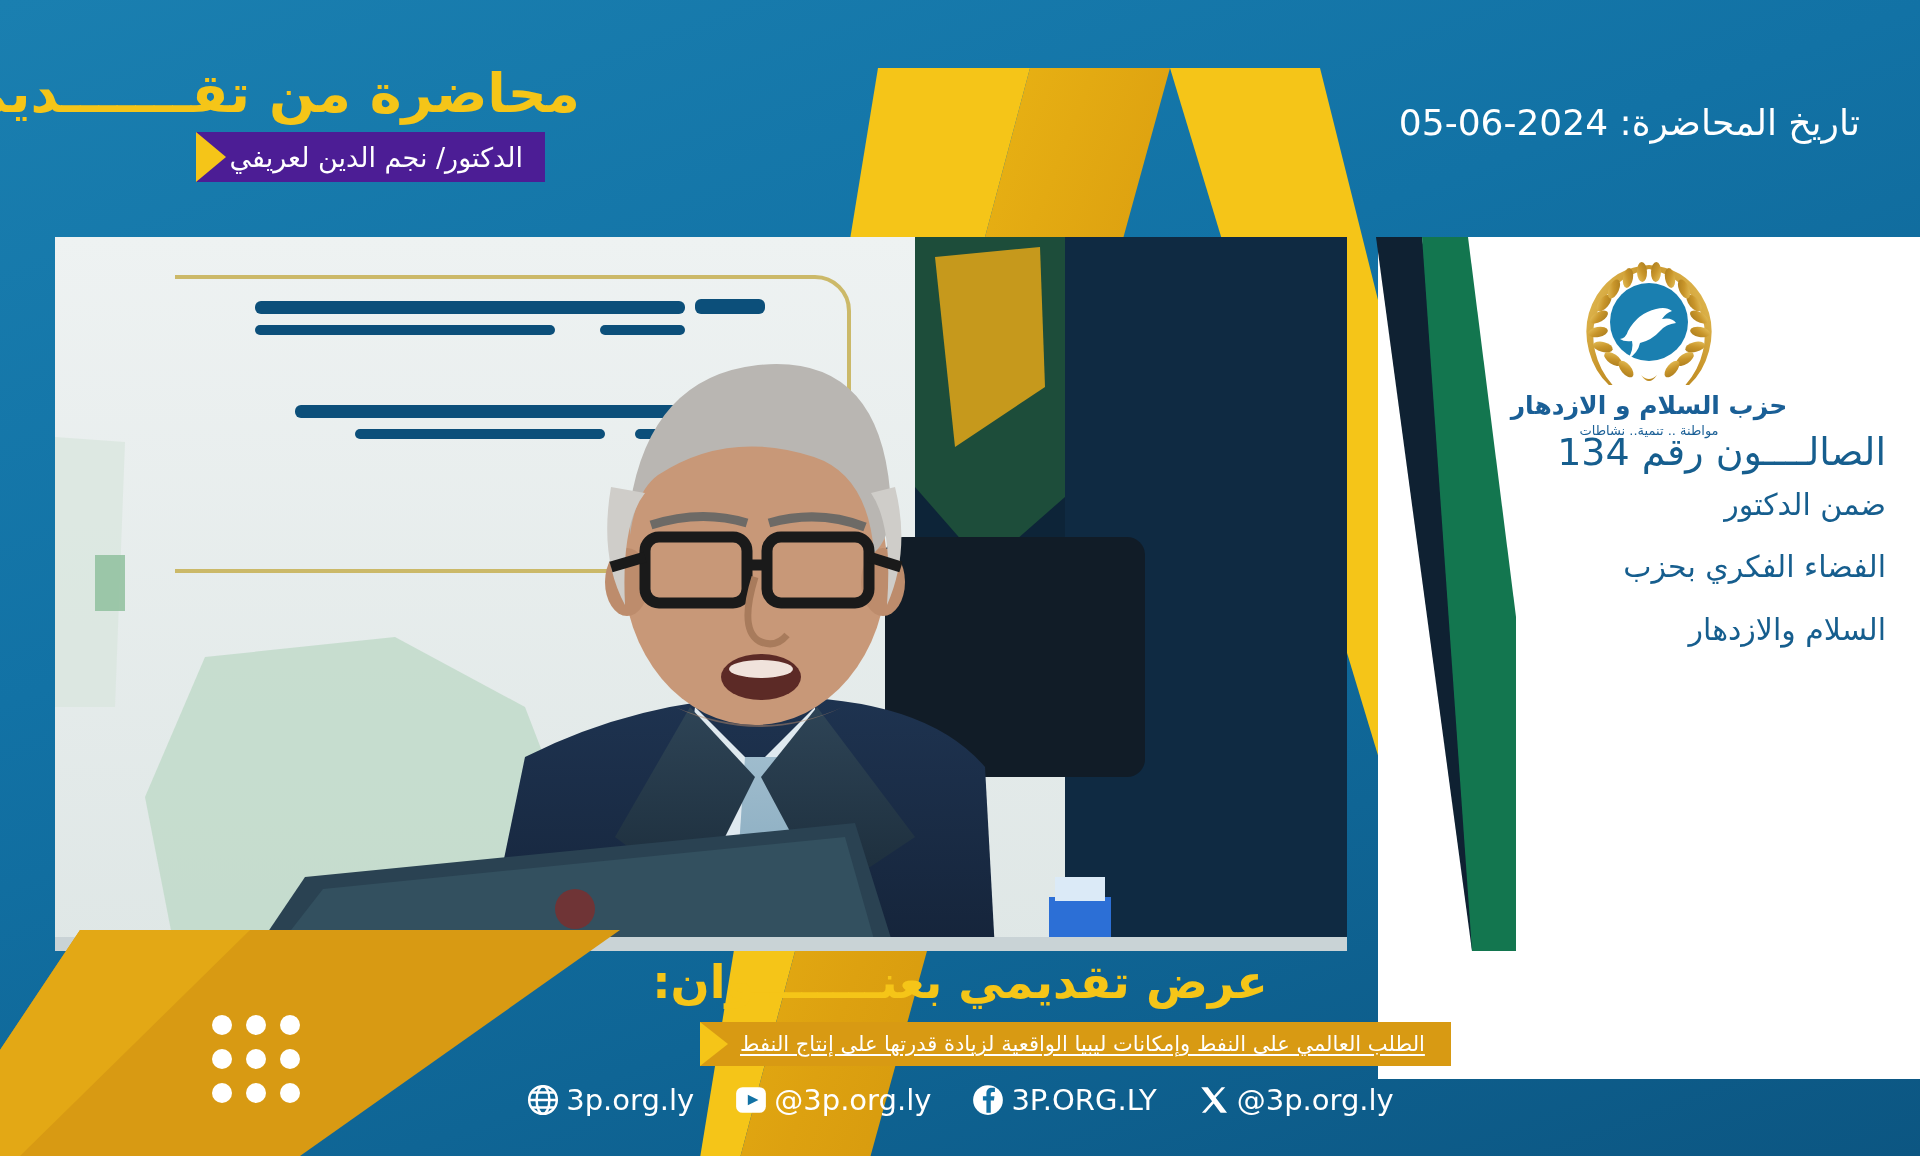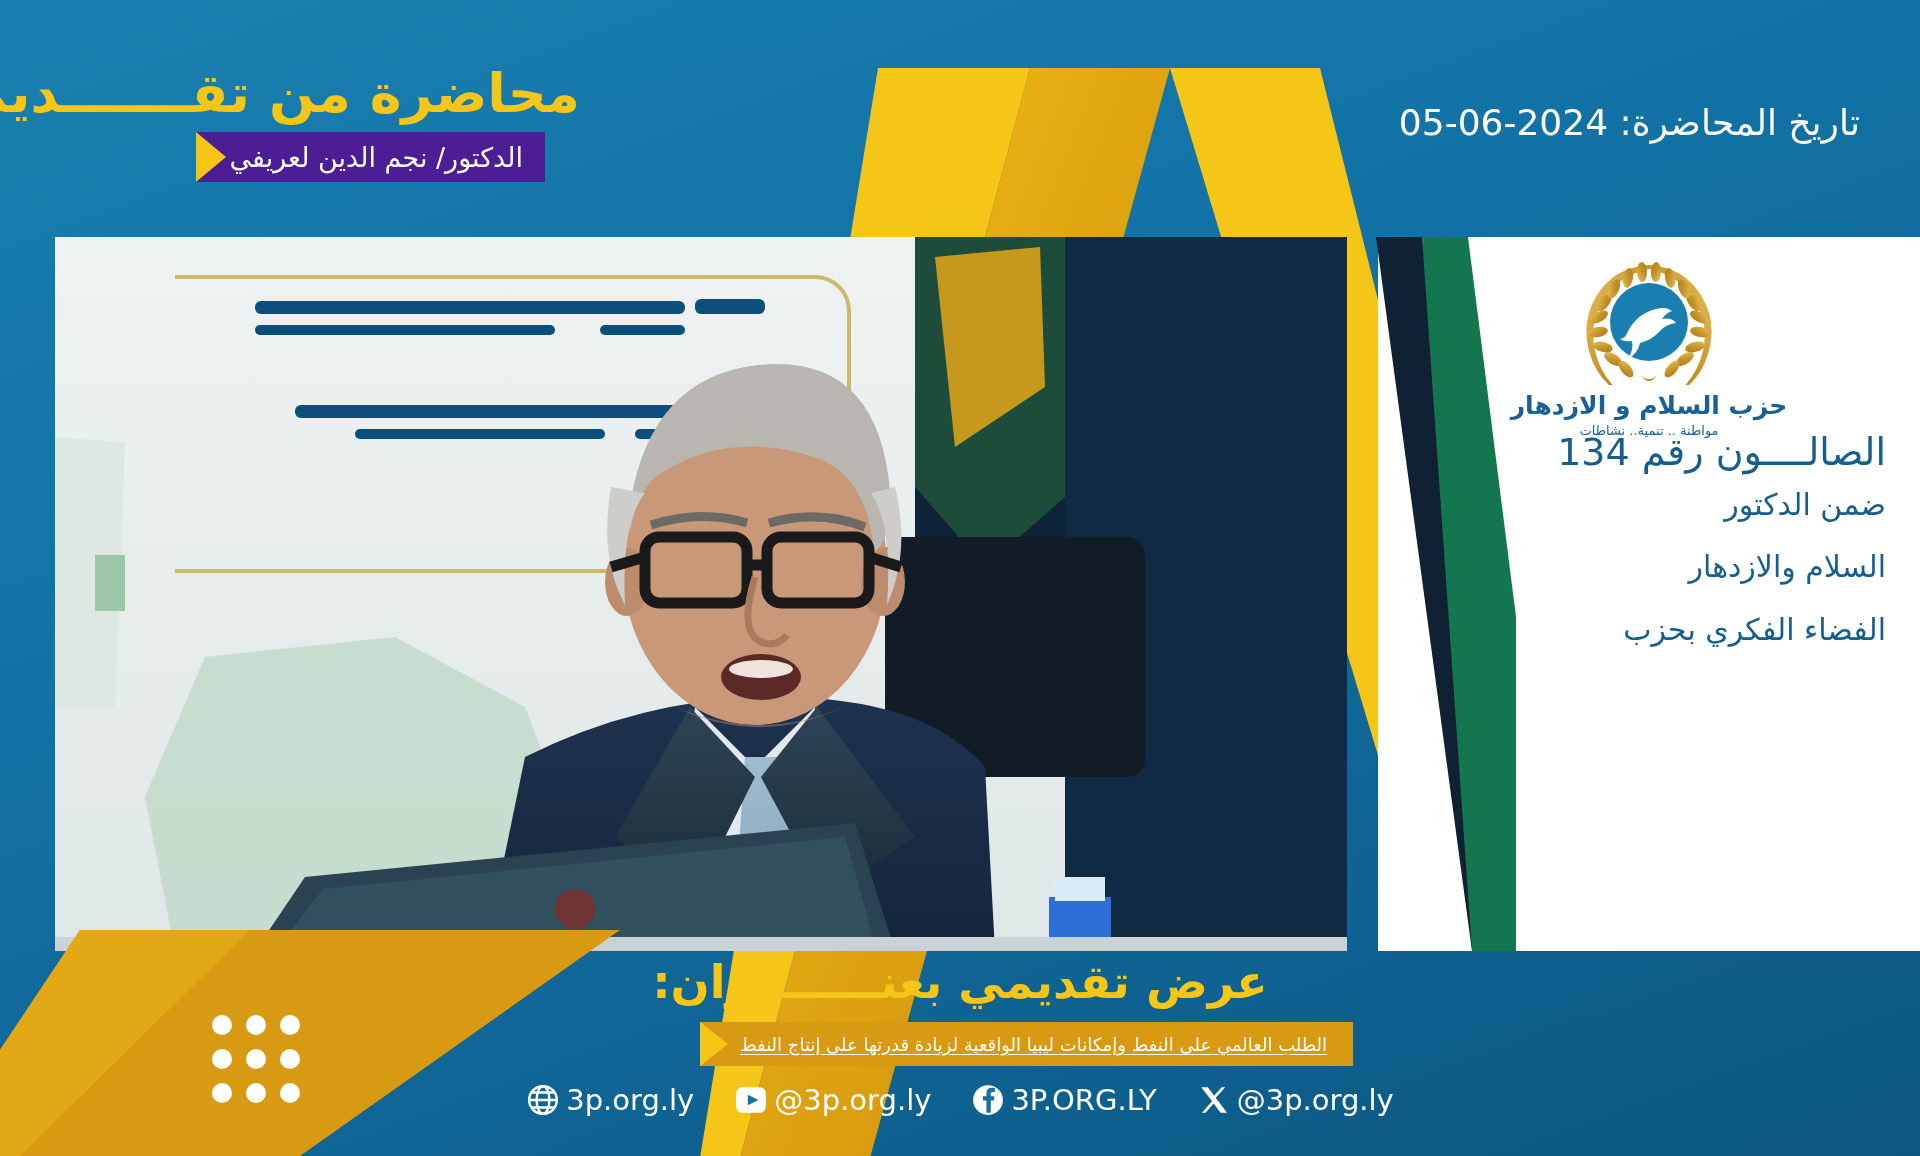--- a/index.html
+++ b/index.html
@@ -25,21 +25,21 @@
     position:absolute;left:700px;top:68px;width:700px;height:1090px;
   }
   
   .photo{
     position:absolute;left:55px;top:237px;width:1292px;height:714px;
     overflow:hidden;background:#123;
   }
   .photo-canvas{position:absolute;inset:0;}
   
   .info-card{
-    position:absolute;left:1378px;top:237px;width:542px;height:714px;
+    position:absolute;left:1378px;top:237px;width:542px;height:842px;
     background:#ffffff;
   }
   .info-card .cut{
     position:absolute;left:-2px;top:0;width:140px;height:714px;
   }
   .logo-wrap{
     position:absolute;top:22px;left:0;right:0;display:flex;
     flex-direction:column;align-items:center;
   }
   .logo-mark{width:126px;height:126px;position:relative;}
@@ -88,21 +88,21 @@
     position:absolute;left:700px;top:1022px;height:44px;
     background:#d89a13;display:flex;align-items:center;justify-content:center;
     padding:0 26px 0 40px;
   }
   .pres-banner .arrow{
     position:absolute;left:0;top:0;width:0;height:0;
     border-top:22px solid transparent;border-bottom:22px solid transparent;
     border-left:28px solid #f5c518;
   }
   .pres-banner .txt{
-    color:#ffffff;font-size:18px;white-space:nowrap;
+    color:#ffffff;font-size:21px;white-space:nowrap;
     text-decoration:underline;text-underline-offset:3px;
   }
   
   .social{
     position:absolute;left:0;right:0;top:1083px;
     display:flex;align-items:center;justify-content:center;gap:40px;
     direction:ltr;
   }
   .social-item{display:flex;align-items:center;gap:6px;}
   .social-item .lbl{color:#ffffff;font-size:29px;white-space:nowrap;}
@@ -310,22 +310,22 @@
                    q-2 10 -12 16 q6 -10 4 -18 q-8 1 -12 -2 q6 -1 8 -8 Z" fill="#ffffff"></path>
         </svg>
       </div>
       <div class="logo-title">حزب السلام و الازدهار</div>
       <div class="logo-sub">مواطنة .. تنمية.. نشاطات</div>
     </div>
 
     <div class="card-lines">
       <div class="card-salon">الصالــــون رقم 134</div>
       <div class="card-line">ضمن الدكتور</div>
+      <div class="card-line">الفضاء الفكري بحزب</div>
       <div class="card-line">السلام والازدهار</div>
-      <div class="card-line">الفضاء الفكري بحزب</div>
     </div>
   </div>
 
   <svg class="wedge-bl" viewBox="0 0 620 226" preserveAspectRatio="none">
     <polygon points="80,0 620,0 300,226 0,226 0,120" fill="#d89a13"></polygon>
     <polygon points="80,0 250,0 20,226 0,226 0,120" fill="#e3a815"></polygon>
   </svg>
 
   <div class="dots">
     <i></i>

